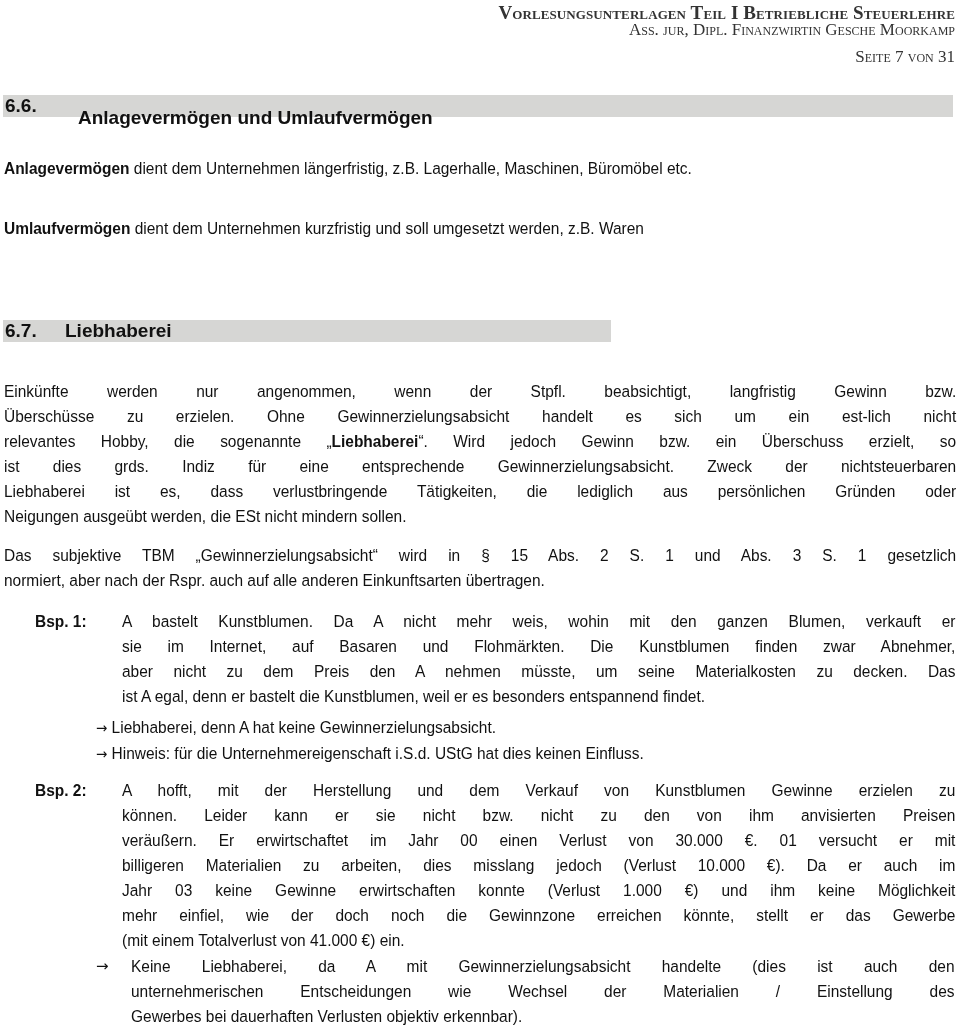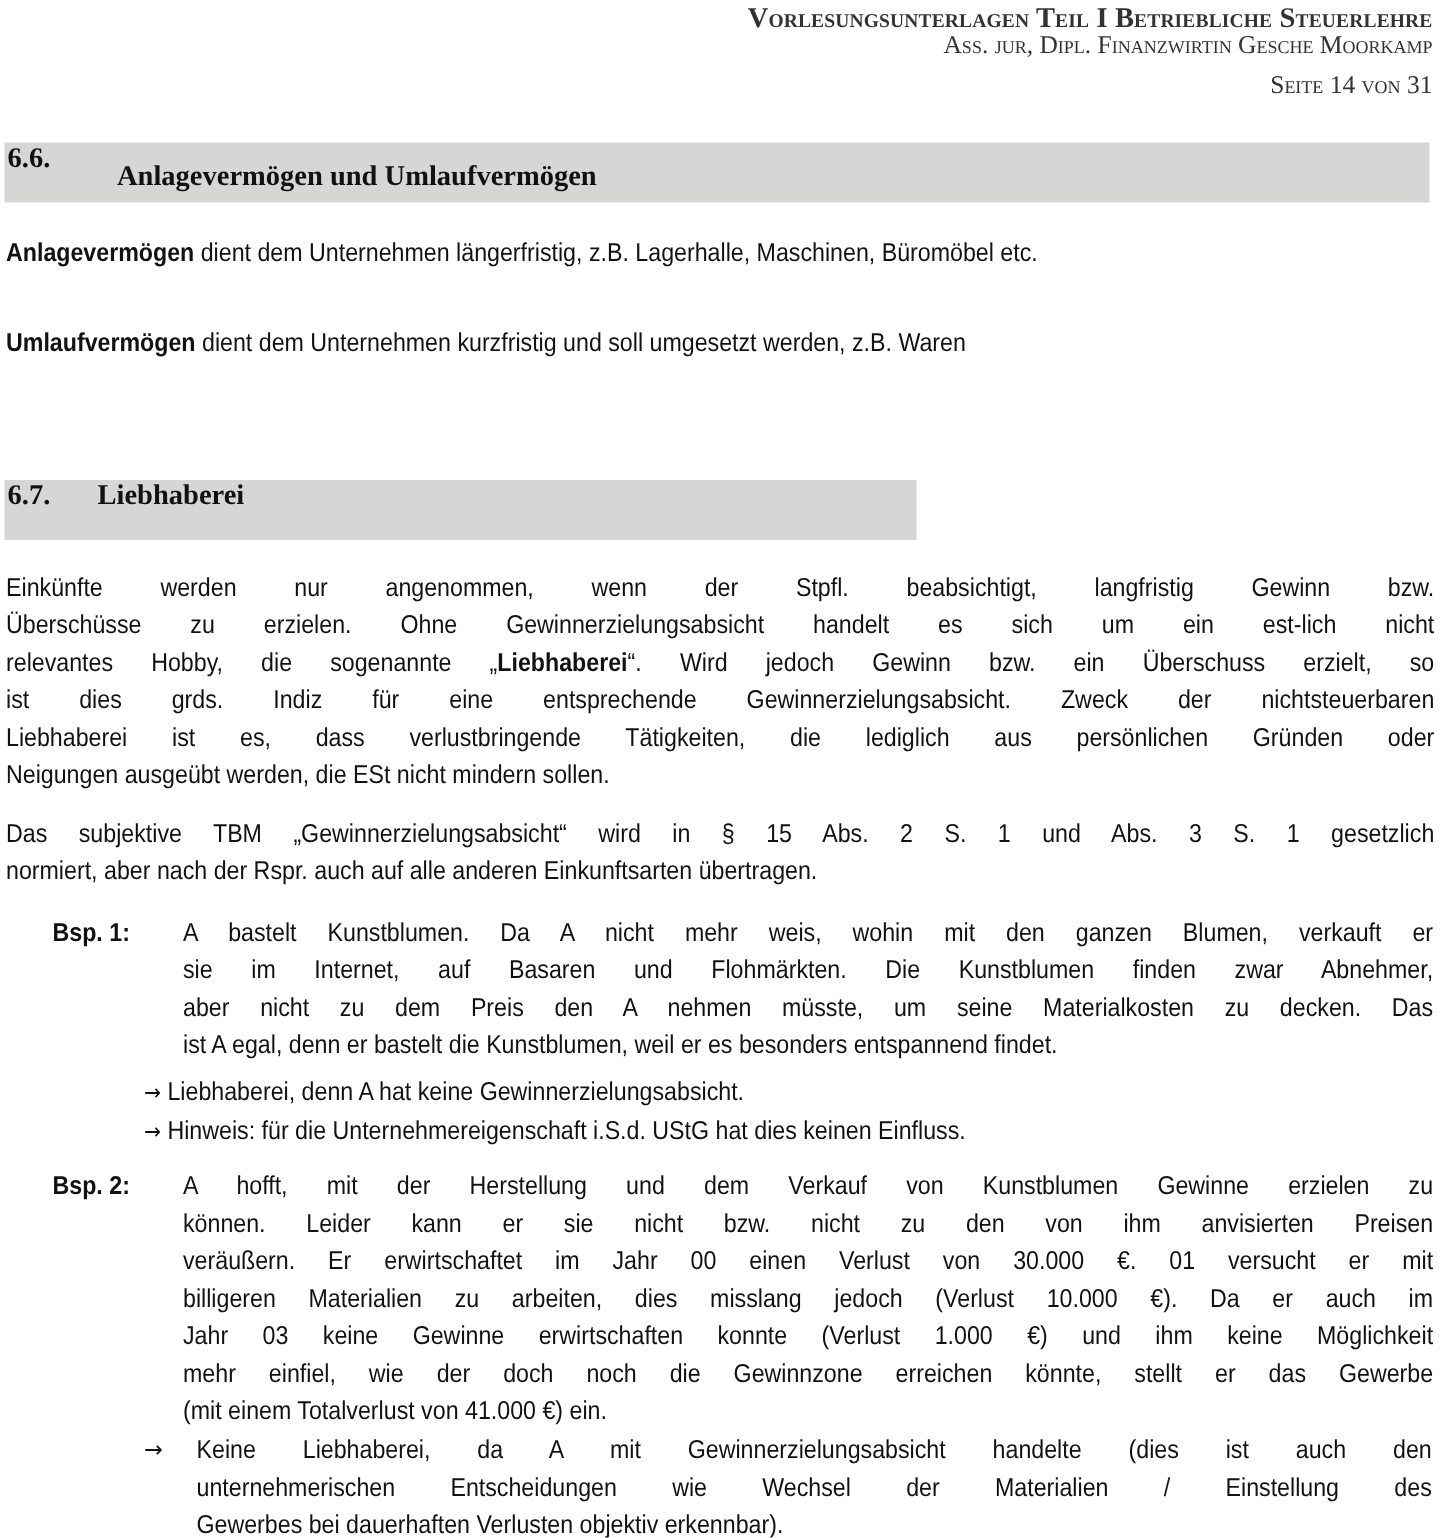--- a/index.html
+++ b/index.html
@@ -2,37 +2,37 @@
 <html><head>
 <meta charset="utf-8">
 <style>
   html, body { margin: 0; padding: 0; background: #ffffff; }
   body { width: 960px; height: 1025px; position: relative; overflow: hidden; color: #111; }
   .hdr { position: absolute; right: 5px; font-family: "Liberation Serif", serif; color: #333; }
   .hdr1 { top: 2px; font-size: 19px; font-weight: bold; font-variant: small-caps; letter-spacing: 0.1px; }
   .hdr2 { top: 20px; font-size: 17px; font-variant: small-caps; }
   .hdr3 { top: 47px; font-size: 17px; font-variant: small-caps; }
 
-  .heading-bar { position: absolute; left: 3px; height: 40px; background: #d6d6d4; font-family: Liberation Serif, serif; font-weight: bold; font-size: 19px; line-height: 22px; }
+  .heading-bar { position: absolute; left: 3px; height: 22px; background: #d6d6d4; font-family: Liberation Sans, sans-serif; font-weight: bold; font-size: 19px; line-height: 22px; }
   .heading-bar .num { position: absolute; left: 2px; top: 0; }
   .heading-bar .ttl { position: absolute; top: 0; }
 
   .line { position: absolute; left: 4px; font-family: "Liberation Sans", sans-serif; font-size: 17.2px; line-height: 22px; white-space: nowrap; transform-origin: left top; }
   .just { text-align: justify; text-align-last: justify; white-space: normal; }
   .b { font-weight: bold; }
 
   .bsp-label { position: absolute; left: 35px; font-family: "Liberation Sans", sans-serif; font-weight: bold; font-size: 17.2px; line-height: 22px; }
   .arrow { font-family: "DejaVu Sans", sans-serif; font-size: 15px; }
 </style>
 </head>
 <body>
 
 <div class="hdr hdr1">Vorlesungsunterlagen Teil I Betriebliche Steuerlehre</div>
 <div class="hdr hdr2">Ass. jur, Dipl. Finanzwirtin Gesche Moorkamp</div>
-<div class="hdr hdr3">Seite 14 von 31</div>
+<div class="hdr hdr3">Seite 7 von 31</div>
 
 <div class="heading-bar" style="top:95px; width:950px;">
   <span class="num">6.6.</span>
   <span class="ttl" style="left:75px;margin-top:12px;">Anlagevermögen und Umlaufvermögen</span>
 </div>
 
 <div class="line" style="top:157px; transform:scaleX(0.9);">
   <span class="b">Anlagevermögen</span><span> dient dem Unternehmen längerfristig, z.B. Lagerhalle, Maschinen, Büromöbel etc.</span>
 </div>
 <div class="line" style="top:217px; transform:scaleX(0.9);">

